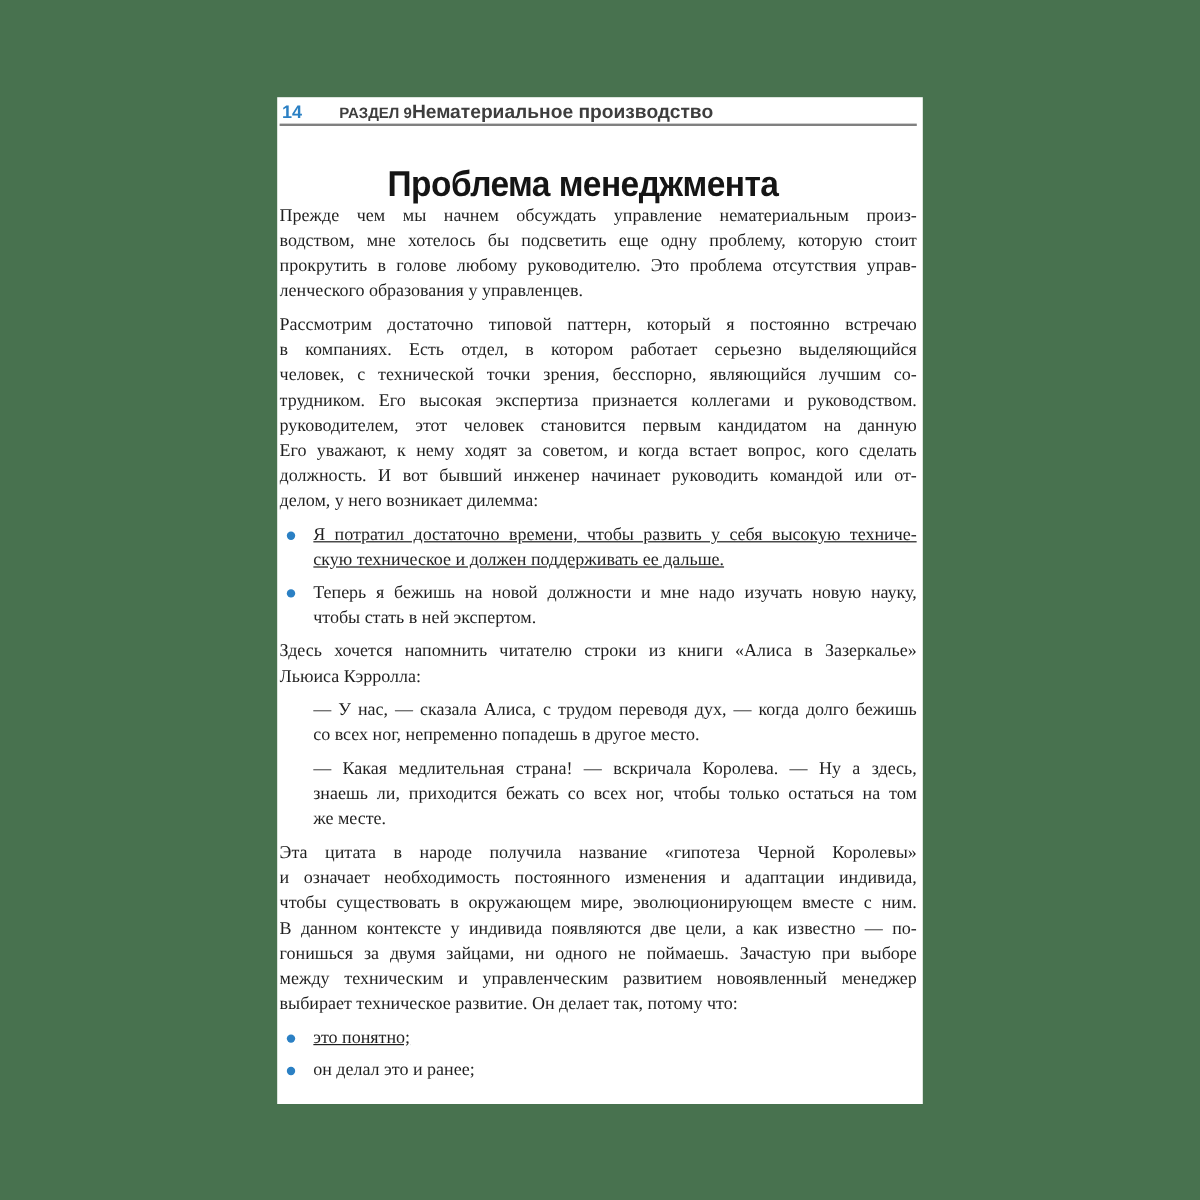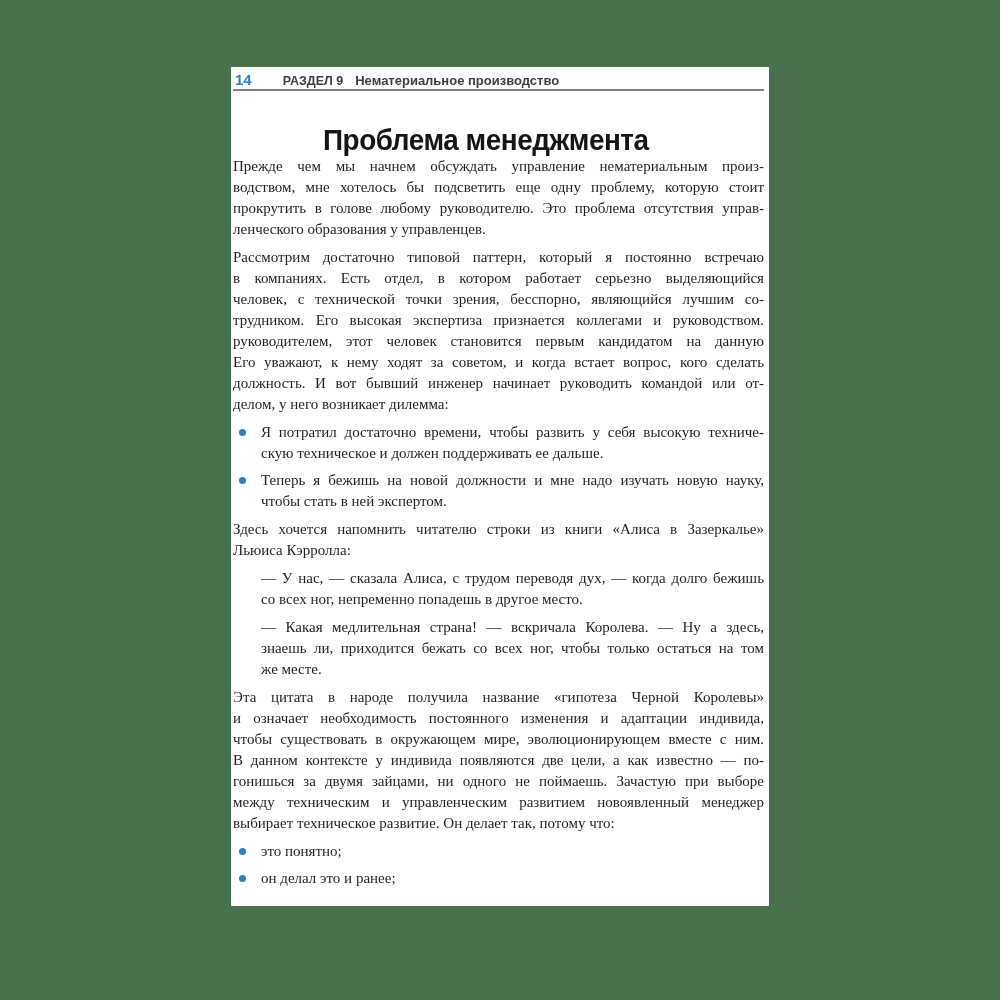--- a/index.html
+++ b/index.html
@@ -6,53 +6,53 @@
     --bg:#48724f; --page:#ffffff; --accent:#2b80c4; --head:#3e3e3e;
     --body:#1f1f1f; --rule:#808080; --title:#151515;
   }
   html,body{margin:0;padding:0;}
   body{
     width:1000px;height:1000px;position:relative;overflow:hidden;
     background:var(--bg);
     font-family:"Liberation Serif","DejaVu Serif",serif;
   }
   .page{
-    position:absolute;left:231px;top:67px;width:538px;height:839px;
+    position:absolute;left:231px;top:81px;width:538px;height:839px;
     background:var(--page);box-sizing:border-box;
     padding:4px 5px 0 2px;overflow:hidden;
   }
   
   .runhead{
     display:flex;align-items:baseline;
     font-family:"Liberation Sans","DejaVu Sans",sans-serif;
     font-weight:bold;height:15px;
   }
   .pagenum{color:var(--accent);font-size:15px;margin-left:2px;}
   .seclabel{color:var(--head);font-size:12.5px;margin-left:31px;}
-  .sectitle{color:var(--head);font-size:13px;margin-left:12px;}
+  .sectitle{color:var(--head);font-size:16px;}
   .headrule{border-bottom:2px solid var(--rule);margin-top:3px;}
   
   .chapter-title{
     margin-top:33px;
     font-family:"Liberation Sans","DejaVu Sans",sans-serif;
     font-weight:bold;font-size:30px;line-height:32px;color:var(--title);
     letter-spacing:-0.5px;
   }
   .chapter-title>span{display:inline-block;transform:scaleX(0.93);transform-origin:0 50%;white-space:nowrap;}
   
   .pagebody{color:var(--body);font-size:15px;}
   .line{line-height:21px;text-align:justify;text-align-last:justify;overflow:hidden;white-space:nowrap;}
   .line.last{text-align-last:left;}
   .line{white-space:normal;}
   .paragraph{margin-top:7px;}
   .pagebody>:first-child{margin-top:0;}
   .quote{margin-top:7px;margin-left:28px;}
   .bullet-list{margin-top:7px;}
   .bullet-item{position:relative;padding-left:28px;margin-top:6px;}
-  .bullet-item:first-child{margin-top:0;}
+  .bullet-item:first-child{margin-top:0;text-decoration:underline;}
   .bullet-dot{
     position:absolute;left:6px;top:7px;width:7px;height:7px;border-radius:50%;
     background:var(--accent);
   }
 </style>
 </head>
 <body>
 
 <div class="page">
   <div class="runhead">

